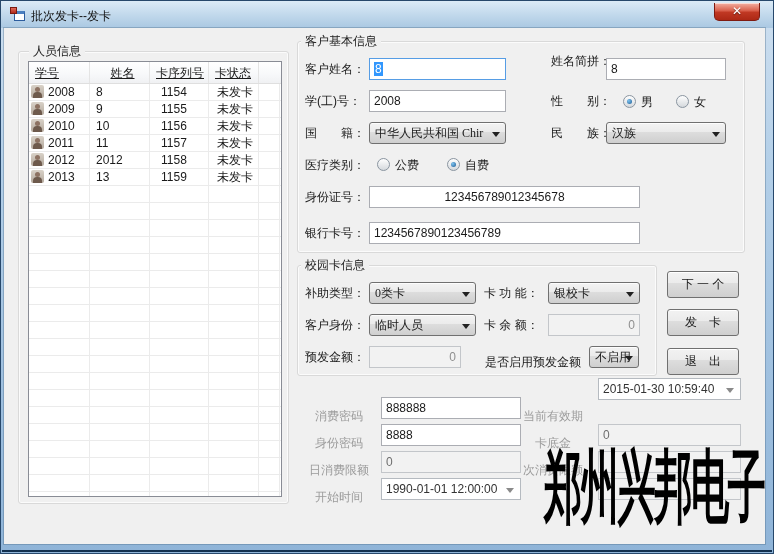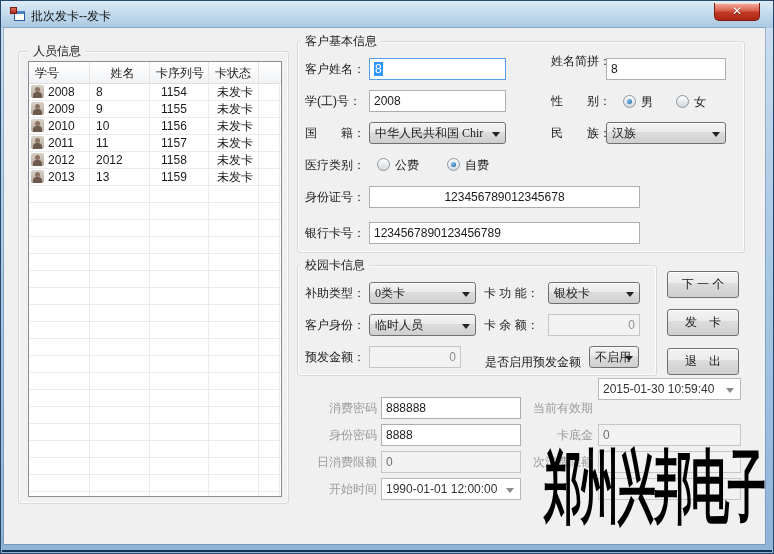--- a/index.html
+++ b/index.html
@@ -24,21 +24,21 @@
                box-shadow:inset 0 1px 0 rgba(255,255,255,.55); color:#fff; font-weight:bold;
                text-align:center; line-height:16px; font-size:12px; text-shadow:0 1px 1px rgba(0,0,0,.5); cursor:pointer; }
   .client { position:absolute; left:3px; top:27px; width:761px; height:516px;
             background:#f0f0f0; box-shadow:0 0 0 1px rgba(70,100,130,.35); }
 
   .groupbox { position:absolute; border:1px solid #d9d9d9; border-radius:3px;
               box-shadow:inset 0 0 0 1px rgba(255,255,255,.75); }
   .grouplabel { position:absolute; background:#f0f0f0; padding:0 4px; line-height:14px; color:#1c1c1c; }
 
   .lbl { position:absolute; line-height:22px; white-space:nowrap; }
-  .lbl-gray { position:absolute; line-height:22px; white-space:nowrap; color:#9b9b9b; text-align:right; }
+  .lbl-gray { position:absolute; line-height:22px; white-space:nowrap; color:#9b9b9b; text-align:center;margin-top:8px; }
 
   .tb { position:absolute; height:22px; background:#fff; border:1px solid #abadb3;
         line-height:20px; padding:0 4px; white-space:nowrap; overflow:hidden; }
   .tb.focused { border:1px solid #569de5; }
   .tb.dis { background:#f2f2f2; border:1px solid #c3c6ca; color:#6e6e6e; }
   .tb.right { text-align:right; color:#8f8f8f; }
   .sel { background:#3297fd; color:#fff; padding:0 1px; }
 
   .combo { position:absolute; height:22px; border:1px solid #707070; border-radius:3px;
            background:linear-gradient(180deg,#f3f3f3 0%,#ebebeb 45%,#dddddd 46%,#cfcfcf 100%);
@@ -59,21 +59,21 @@
   .radio-lbl { position:absolute; line-height:15px; white-space:nowrap; }
 
   .btn { position:absolute; width:72px; height:27px; border:1px solid #707070; border-radius:3px;
          background:linear-gradient(180deg,#f2f2f2 0%,#ebebeb 45%,#dddddd 46%,#cfcfcf 100%);
          box-shadow:inset 0 1px 0 #fff; text-align:center; line-height:25px; cursor:pointer; white-space:nowrap; }
 
   .listview { position:absolute; left:27px; top:60px; width:254px; height:436px;
               background:#fff; border:1px solid #898c95; overflow:hidden; }
   .lv-head { display:flex; height:22px; border-bottom:1px solid #dfdfdf;
              background:linear-gradient(180deg,#ffffff 0%,#f7f8fa 60%,#f0f1f3 100%); }
-  .lv-hcell { padding:3px 0 0 6px; border-right:1px solid #e4e4e4; white-space:nowrap; overflow:hidden; }
+  .lv-hcell { padding:3px 0 0 6px; border-right:1px solid #e4e4e4; white-space:nowrap; overflow:hidden;text-decoration:underline; }
   .lv-body { position:absolute; left:0; top:22px; right:0; bottom:0;
              background:repeating-linear-gradient(180deg,transparent 0 16px,#ebebeb 16px 17px); }
   .vline { position:absolute; top:0; bottom:0; width:1px; background:#ebebeb; }
   .lv-row { position:relative; display:flex; height:17px; line-height:16px; cursor:pointer; }
   .cell { white-space:nowrap; overflow:hidden; }
   .avatar { width:13px; height:13px; margin:1px 4px 0 2px; border-radius:2px; position:relative;
             background:linear-gradient(#d9d2c8,#b3a89c); flex:none; overflow:hidden; }
   .avatar::before { content:""; position:absolute; left:4px; top:2px; width:5px; height:5px;
                     border-radius:50%; background:#8d7262; }
   .avatar::after { content:""; position:absolute; left:2px; top:7px; width:9px; height:7px;

